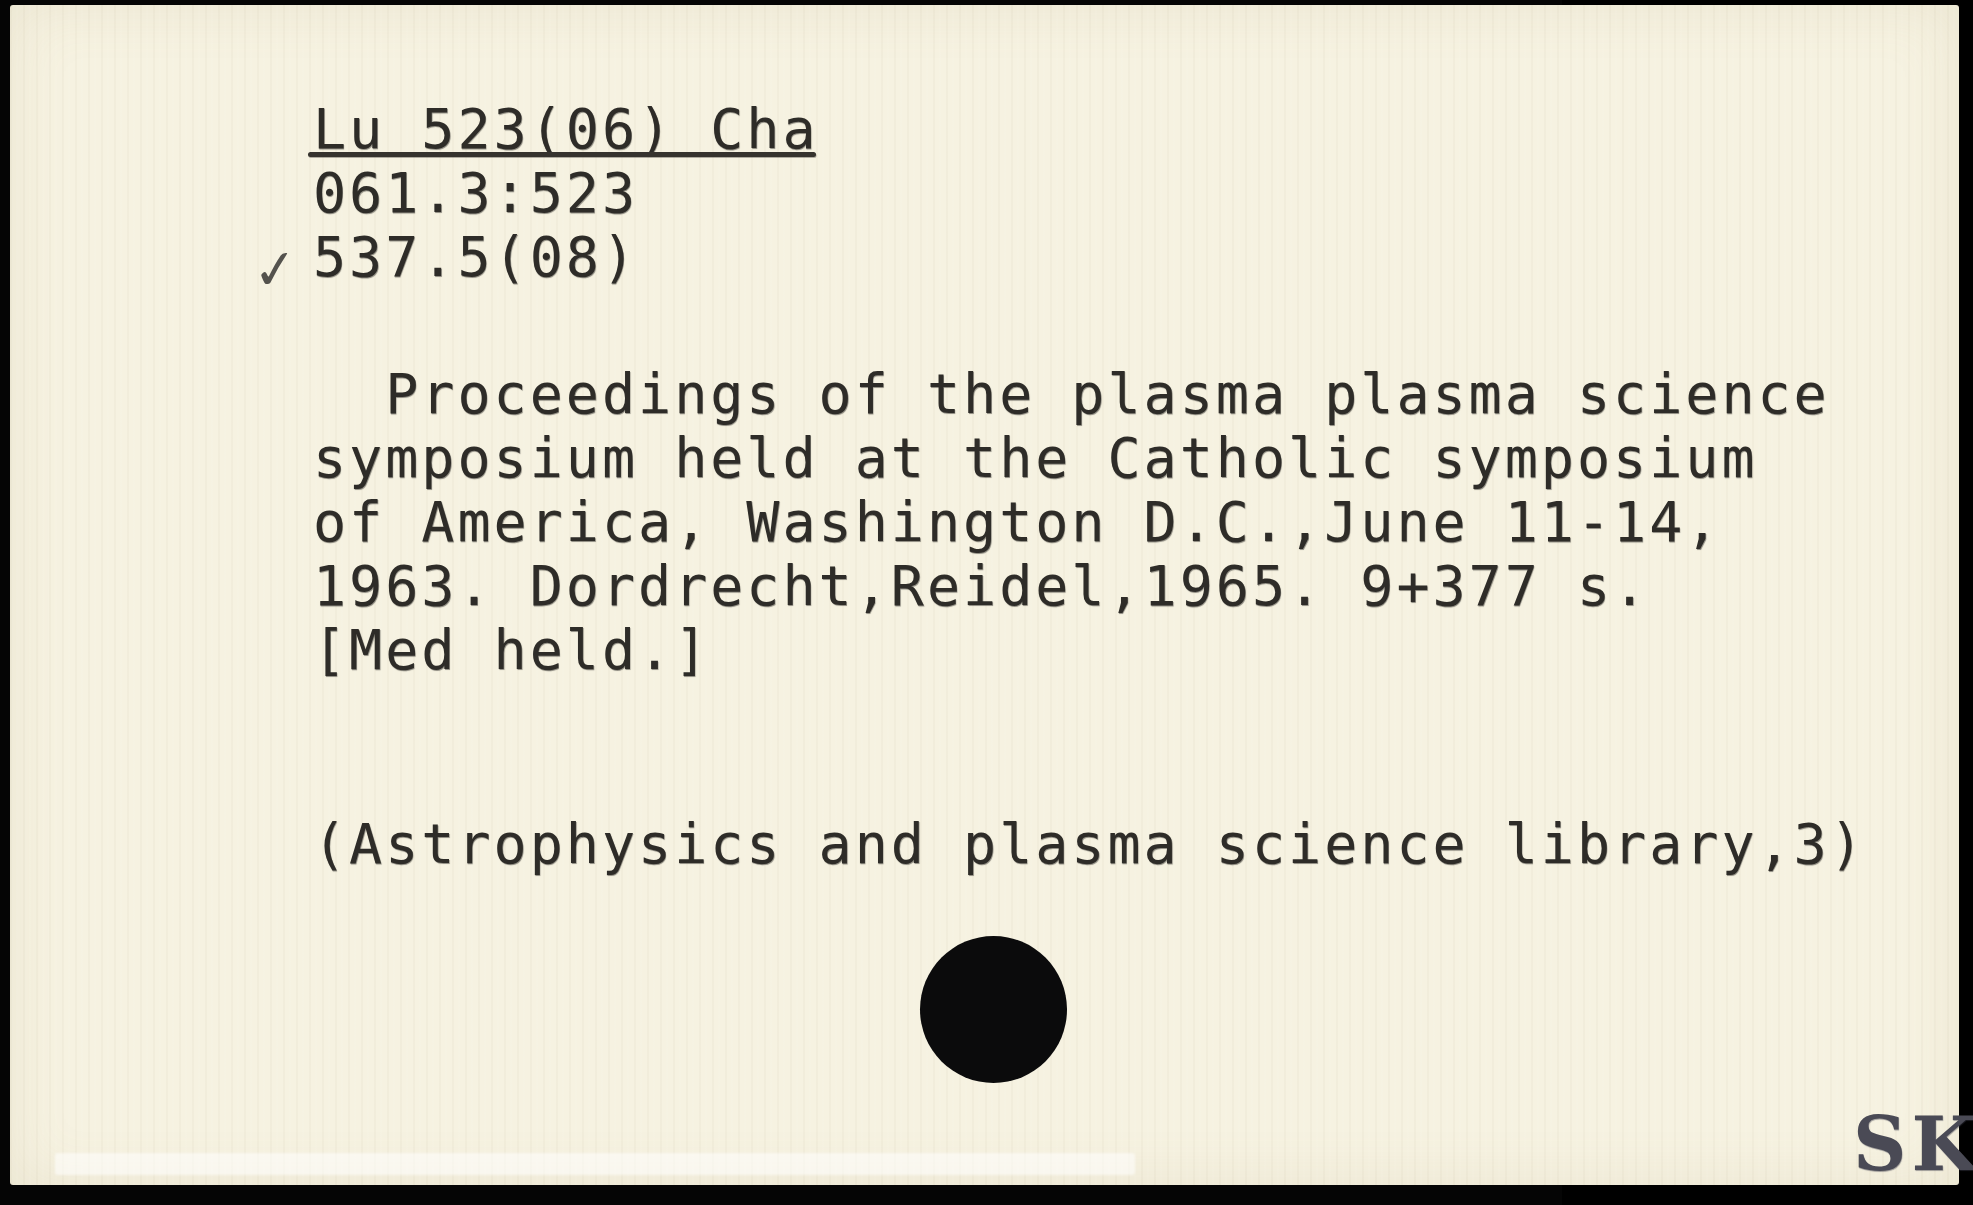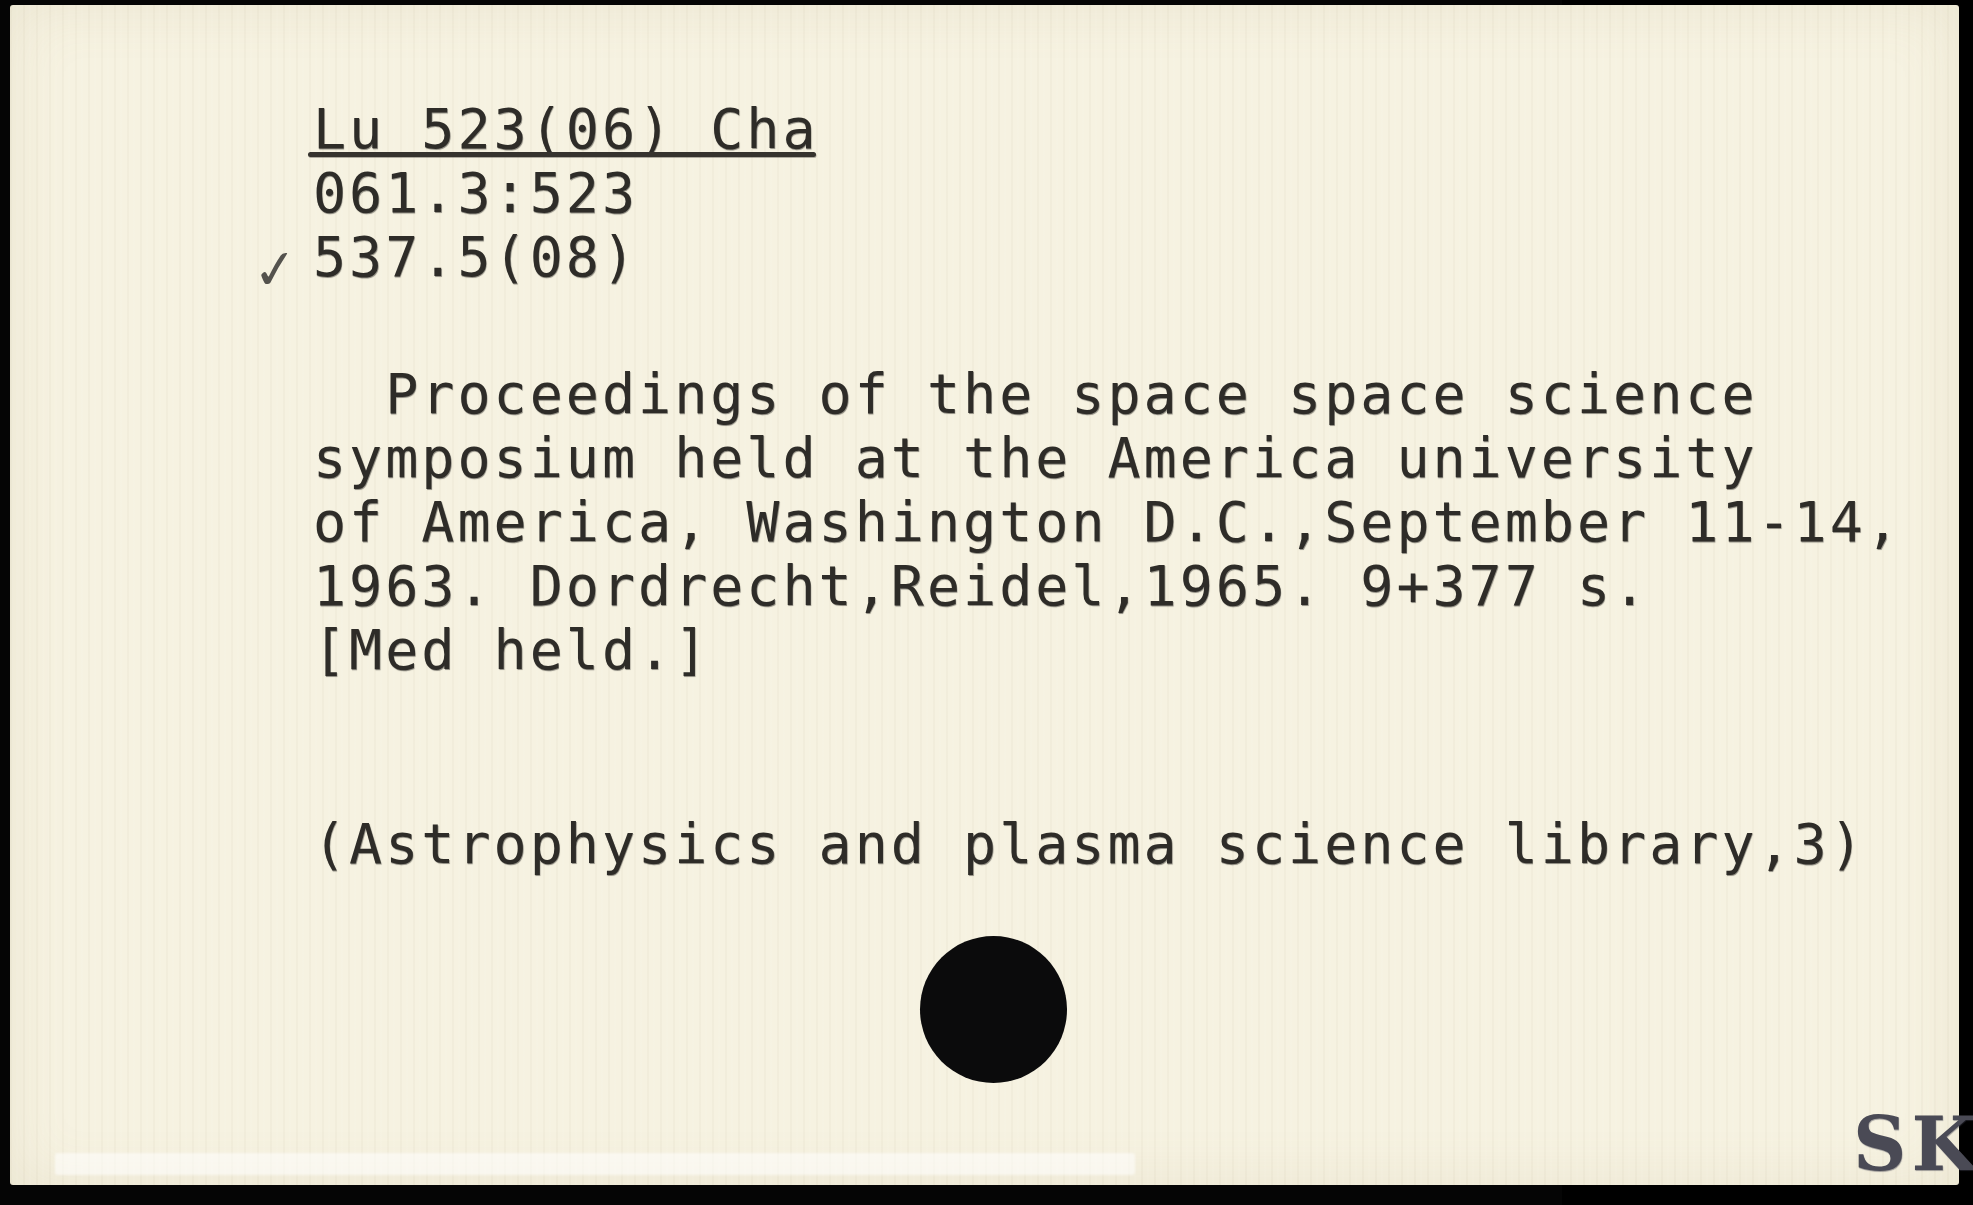--- a/index.html
+++ b/index.html
@@ -121,23 +121,23 @@
       <div class="line">Lu 523(06) Cha</div>
       <div class="line">061.3:523</div>
       <div class="line">537.5(08)</div>
     </div>
 
     <div class="underline"></div>
 
     <div class="check">✓</div>
 
     <div class="typed entry">
-      <div class="line">  Proceedings of the space space science</div>
-      <div class="line">symposium held at the America university</div>
-      <div class="line">of America, Washington D.C.,September 11-14,</div>
+      <div class="line">  Proceedings of the plasma plasma science</div>
+      <div class="line">symposium held at the Catholic symposium</div>
+      <div class="line">of America, Washington D.C.,June 11-14,</div>
       <div class="line">1963. Dordrecht,Reidel,1965. 9+377 s.</div>
       <div class="line">[Med held.]</div>
     </div>
 
     <div class="typed series">
       <div class="line">(Astrophysics and plasma science library,3)</div>
     </div>
 
     <div class="hole"></div>
 

